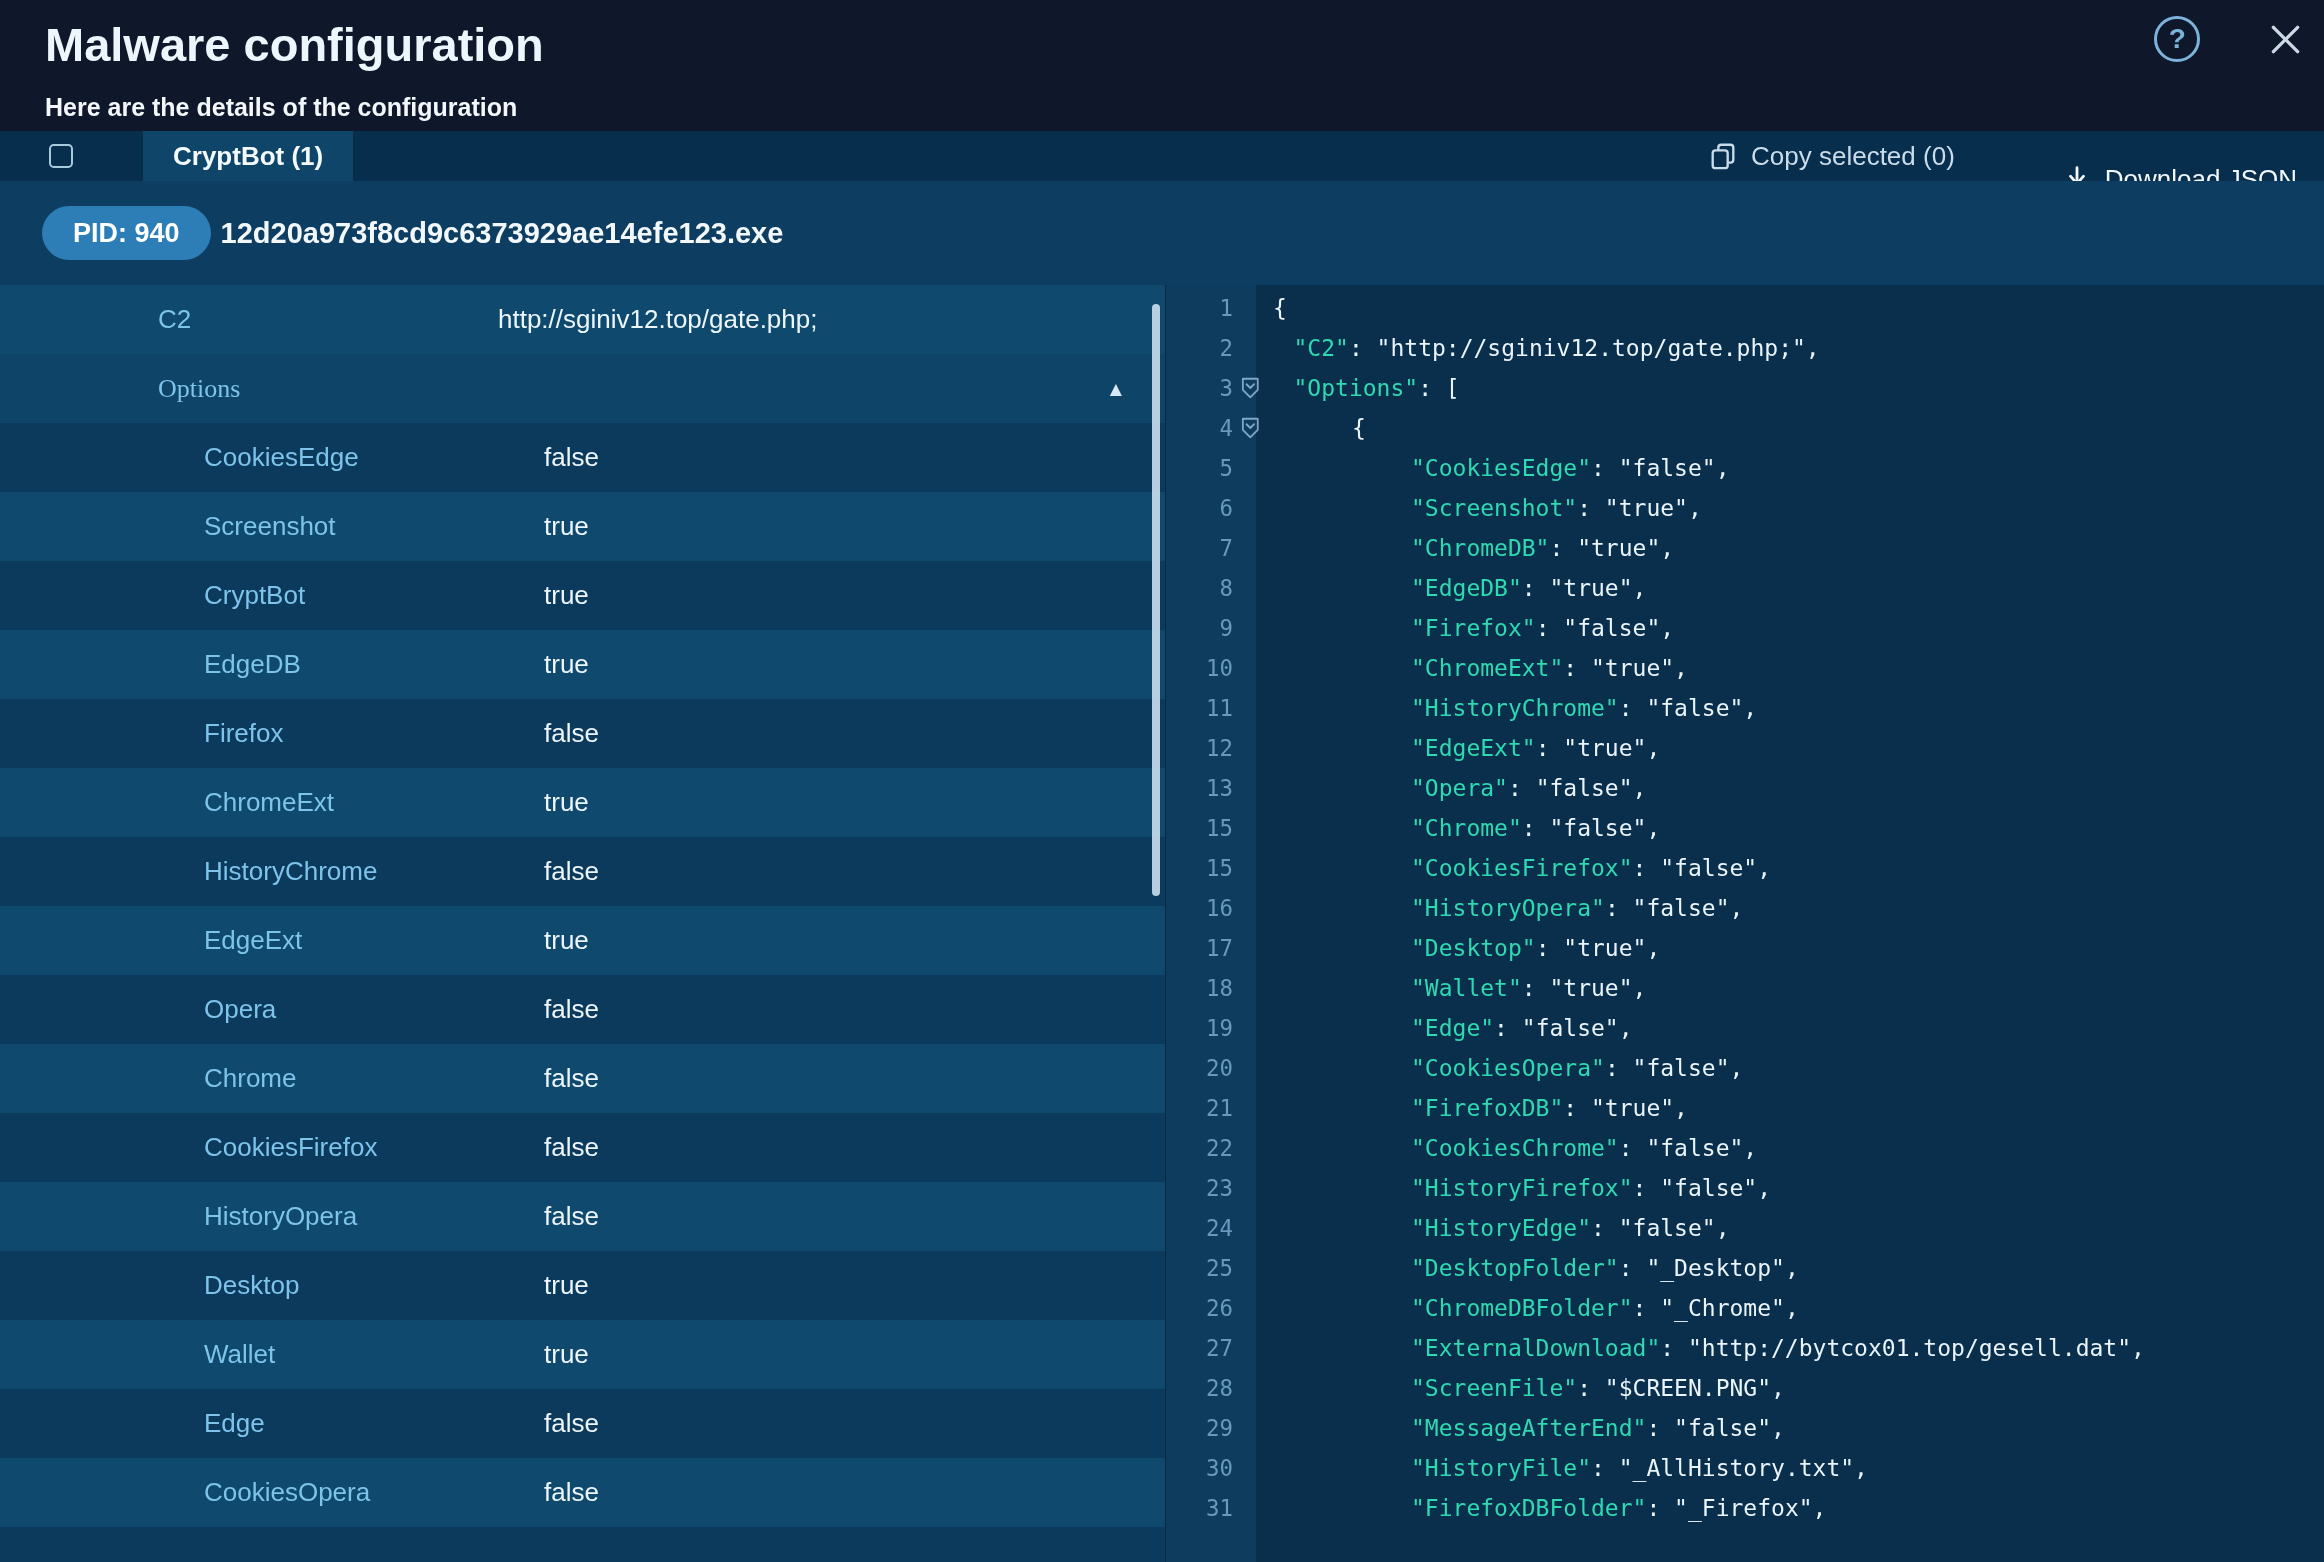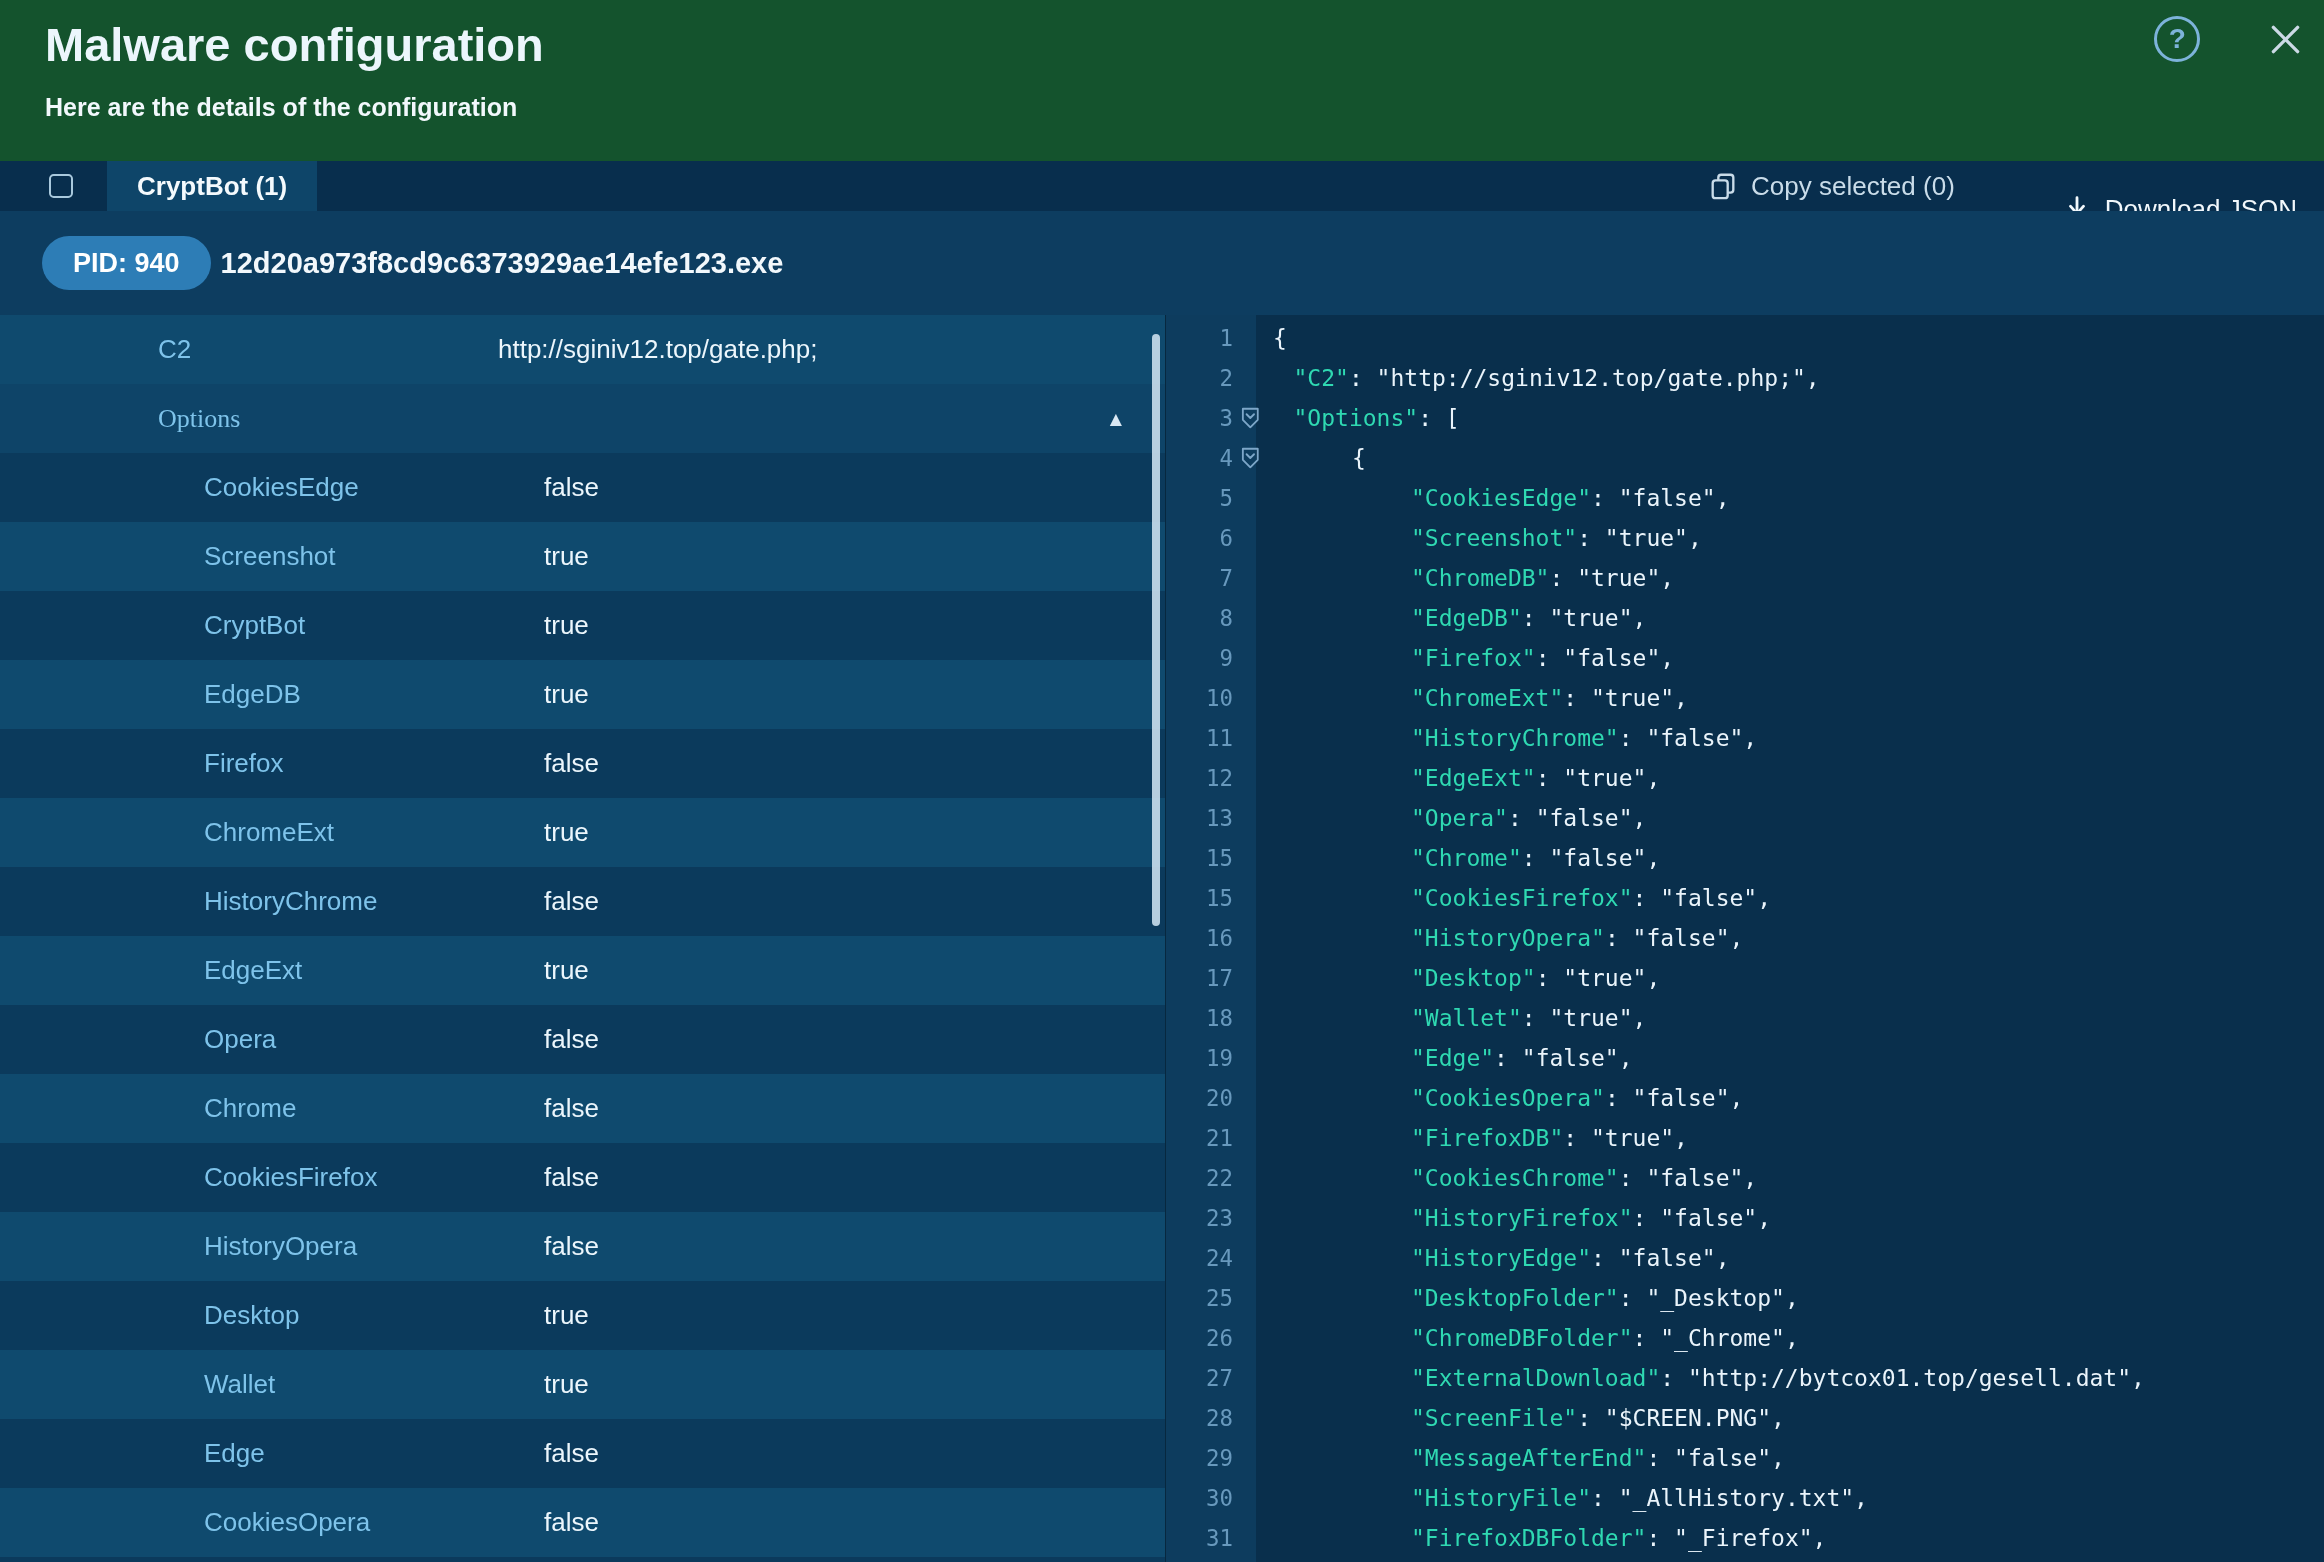--- a/index.html
+++ b/index.html
@@ -5,31 +5,31 @@
   html,body{margin:0;padding:0;}
   body{
     width:2325px;height:1562px;overflow:hidden;
     background:#0c3a5c;color:#eaf4fb;
     font-family:"Liberation Sans", sans-serif;
     position:relative;
   }
   .app{width:2325px;height:1562px;display:flex;flex-direction:column;}
 
   
-  .header{height:161px;background:#14532d;position:relative;flex:0 0 auto;}
+  .header{height:131px;background:#0f172a;position:relative;flex:0 0 auto;}
   .title{position:absolute;left:45px;top:17px;font-size:47px;font-weight:bold;color:#ecf6fc;}
   .subtitle{position:absolute;left:45px;top:93px;font-size:25px;font-weight:bold;color:#f2f8fc;}
   .header-icons{position:absolute;right:11.2px;top:16px;display:flex;align-items:center;gap:65px;}
   .help-icon{width:46px;height:46px;border:3.7px solid #7db3da;border-radius:50%;
     display:flex;align-items:center;justify-content:center;
     color:#7db3da;font-size:28px;font-weight:bold;cursor:pointer;box-sizing:border-box;}
   .close-icon{width:41px;height:41px;cursor:pointer;margin-right:7.5px;}
 
   
-  .tabbar{height:50px;background:#082e4d;display:flex;align-items:center;flex:0 0 auto;}
+  .tabbar{height:50px;background:#082e4d;display:flex;align-items:center;flex:0 0 auto;gap:36px;}
   .checkbox{width:24px;height:24px;border:2.8px solid #a9c9dd;border-radius:4.7px;margin-left:49px;box-sizing:border-box;}
   .tab{height:50px;margin-left:34px;padding:0 30px;background:#0e4569;display:flex;align-items:center;
     font-size:26px;font-weight:bold;color:#f4fafd;cursor:pointer;}
   .tabbar-right{margin-left:auto;display:flex;align-items:center;}
   .copy-btn{display:flex;align-items:center;gap:13px;color:#c9dce9;font-size:26px;cursor:pointer;}
   .download-btn{display:flex;align-items:flex-start;gap:13px;color:#f2f8fc;font-size:26px;cursor:pointer;
     margin-left:107px;margin-right:28px;margin-top:47px;}
 
   
   .pidrow{height:104px;background:#0d3d60;display:flex;align-items:center;flex:0 0 auto;}

